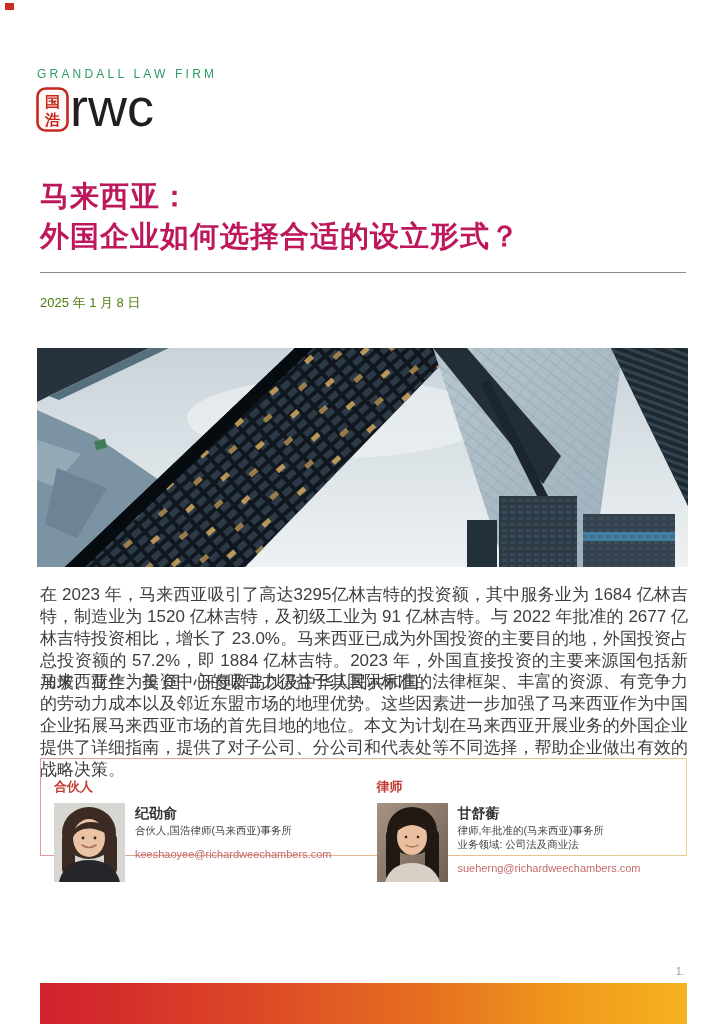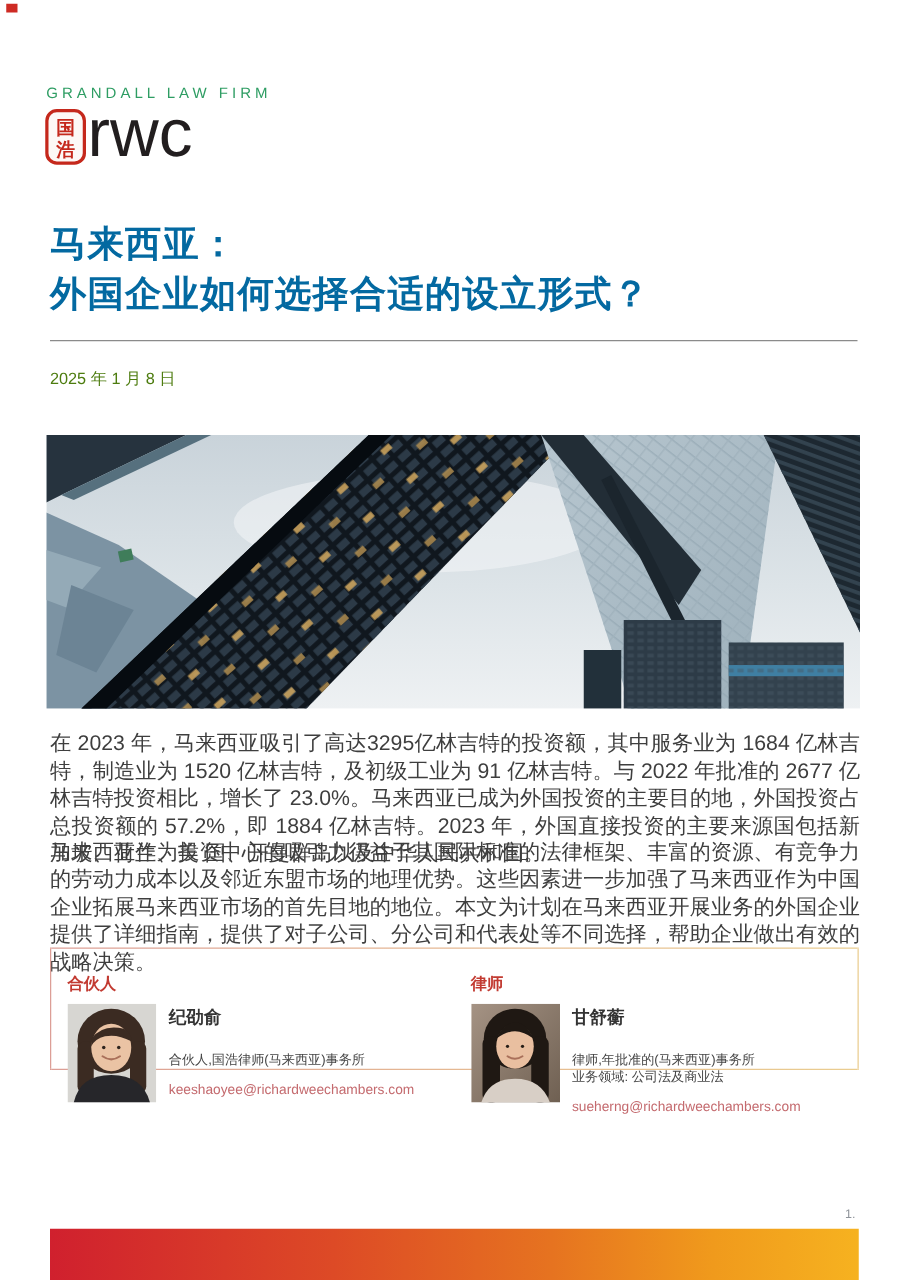--- a/index.html
+++ b/index.html
@@ -26,21 +26,21 @@
   .seal { position: absolute; left: 36px; top: 87px; }
   .logo-text {
     position: absolute; left: 70px; top: 80px;
     font-size: 54px; font-weight: 500; color: #221e1f;
     letter-spacing: 0px; line-height: 1;
   }
 
   .title {
     position: absolute; left: 40px; top: 176px;
     font-size: 29px; line-height: 40px; font-weight: bold;
-    color: #0369a1; letter-spacing: 1px;
+    color: #be185d; letter-spacing: 1px;
   }
 
   .divider {
     position: absolute; left: 40px; top: 272px;
     width: 646px; height: 1px; background: #8b8b8b;
   }
 
   .date {
     position: absolute; left: 40px; top: 294px;
     font-size: 13px; color: #4d7c0f;
@@ -70,21 +70,21 @@
   .person {
     width: 50%; padding: 19px 6px 0 13px;
   }
   .role {
     font-size: 13px; font-weight: bold; color: #c23a31;
     margin-bottom: 7px;
   }
   .person-body { display: flex; }
   .headshot { width: 71px; height: 79px; flex: 0 0 71px; }
   .person-info { margin-left: 10px; padding-top: 2px; }
-  .person-name { font-size: 14px; font-weight: bold; color: #333333; margin-bottom: 18px; }
+  .person-name { font-size: 14px; font-weight: bold; color: #333333; margin-bottom: 0; }
   .person-line { font-size: 10.5px; line-height: 14px; color: #454545; }
   .person-email {
     display: inline-block; margin-top: 11px;
     font-size: 11px; color: #c46a6e; text-decoration: none;
   }
 
   .page-num {
     position: absolute; left: 676px; top: 966px;
     font-size: 10px; color: #8f949a;
   }

